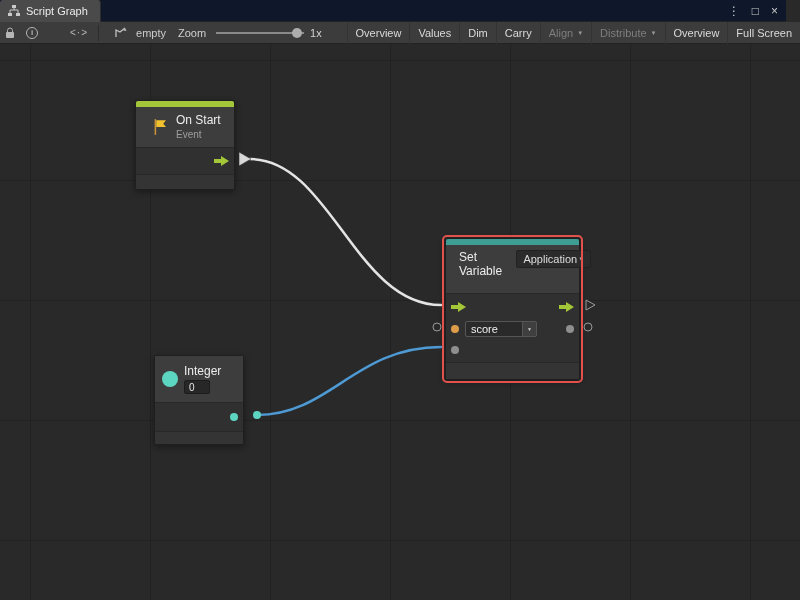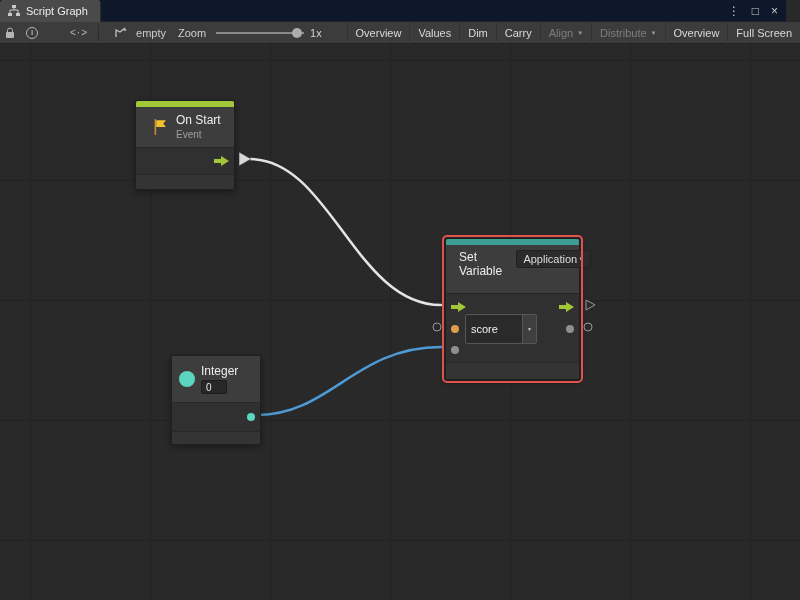--- a/index.html
+++ b/index.html
@@ -56,21 +56,21 @@
   
   .onstart .n-header{height:40px;padding-left:16px;}
   .onstart .n-footer{height:14px;}
 
   
   .setvar .n-header{height:48px;align-items:flex-start;padding-top:5px;}
   .setvar .n-footer{height:16px;}
   .sv-col{display:flex;flex-direction:row;gap:3px;}
   .dropdown{display:flex;align-items:center;justify-content:space-between;width:86px;height:18px;background:#2B2B2B;border:1px solid #212121;border-radius:2px;padding:0 6px;font-size:11px;color:#DDD;}
   .dropdown .caret{font-size:6px;color:#AAA;}
-  .field{display:flex;align-items:stretch;width:72px;height:30px;border:1px solid #565656;border-radius:2px;background:#2A2A2A;overflow:hidden;}
+  .field{display:flex;align-items:stretch;width:72px;height:16px;border:1px solid #565656;border-radius:2px;background:#2A2A2A;overflow:hidden;}
   .field-text{flex:1;display:flex;align-items:center;padding:0 5px;font-size:11px;color:#EFEFEF;}
   .field-caret{width:14px;background:#3F3F3F;border-left:1px solid #565656;display:grid;place-items:center;font-size:5px;color:#CCC;}
 
   
   .integer .n-header{height:46px;}
   .integer .n-footer{height:12px;}
   .int-icon{width:16px;height:16px;border-radius:50%;background:var(--port-teal);flex:0 0 auto;}
   .value-box{width:26px;height:14px;background:#272727;border:1px solid #1C1C1C;border-radius:2px;font-size:10px;color:#E8E8E8;display:flex;align-items:center;padding:0 4px;margin-top:2px;}
 </style>
 </head>
@@ -222,21 +222,21 @@
         </div>
         <span class="dot" style="background:var(--port-gray);margin-left:auto"></span>
       </div>
       <div class="port-row r20">
         <span class="dot" style="background:var(--port-gray)"></span>
       </div>
     </div>
     <div class="n-footer"></div>
   </div>
 
-  <div class="node integer" style="left:171px;top:311px;width:90px;">
+  <div class="node integer" style="left:154px;top:311px;width:90px;">
     <div class="n-header">
       <span class="int-icon"></span>
       <div>
         <div class="n-title">Integer</div>
         <div class="value-box">0</div>
       </div>
     </div>
     <div class="n-ports">
       <div class="port-row r24" style="justify-content:flex-end">
         <span class="dot" style="background:var(--port-teal)"></span>

